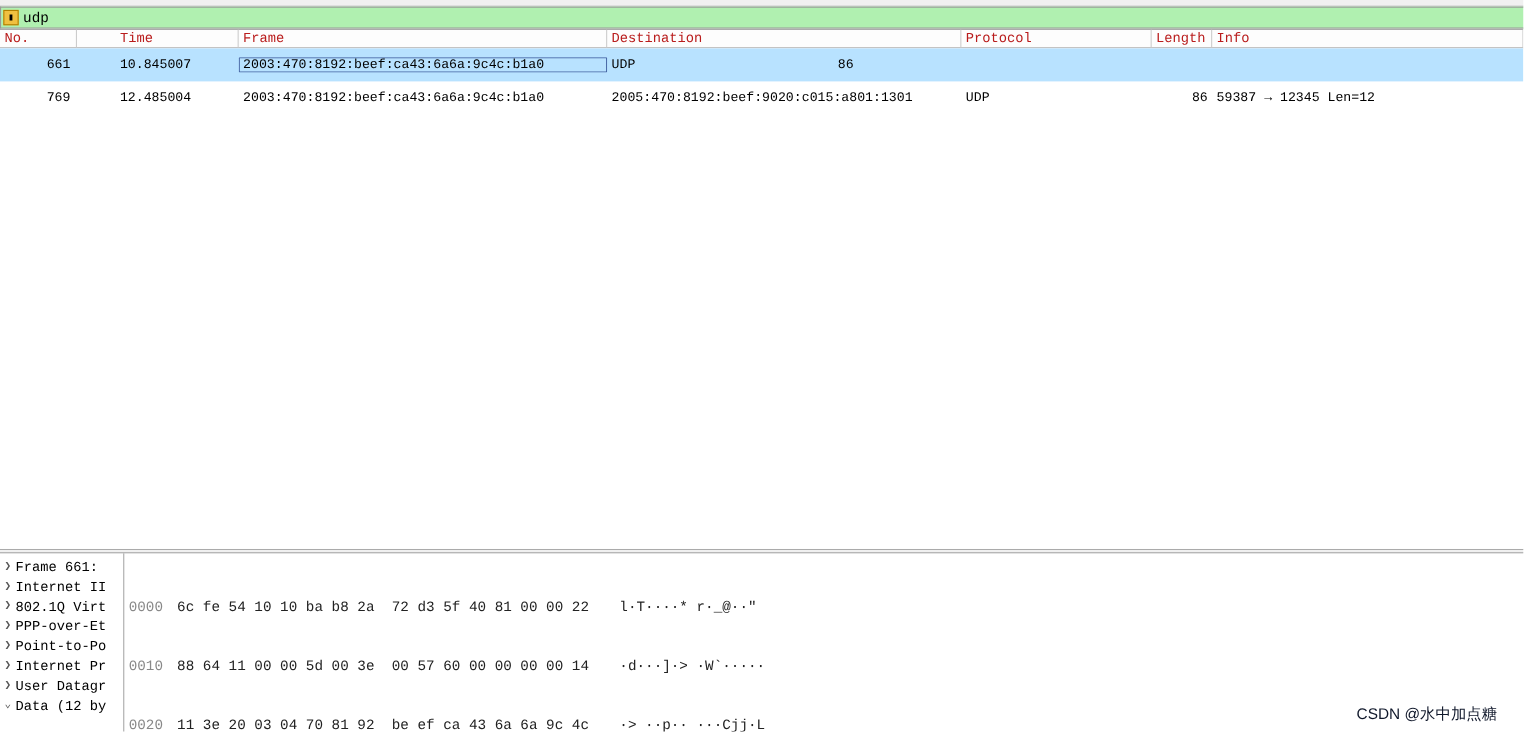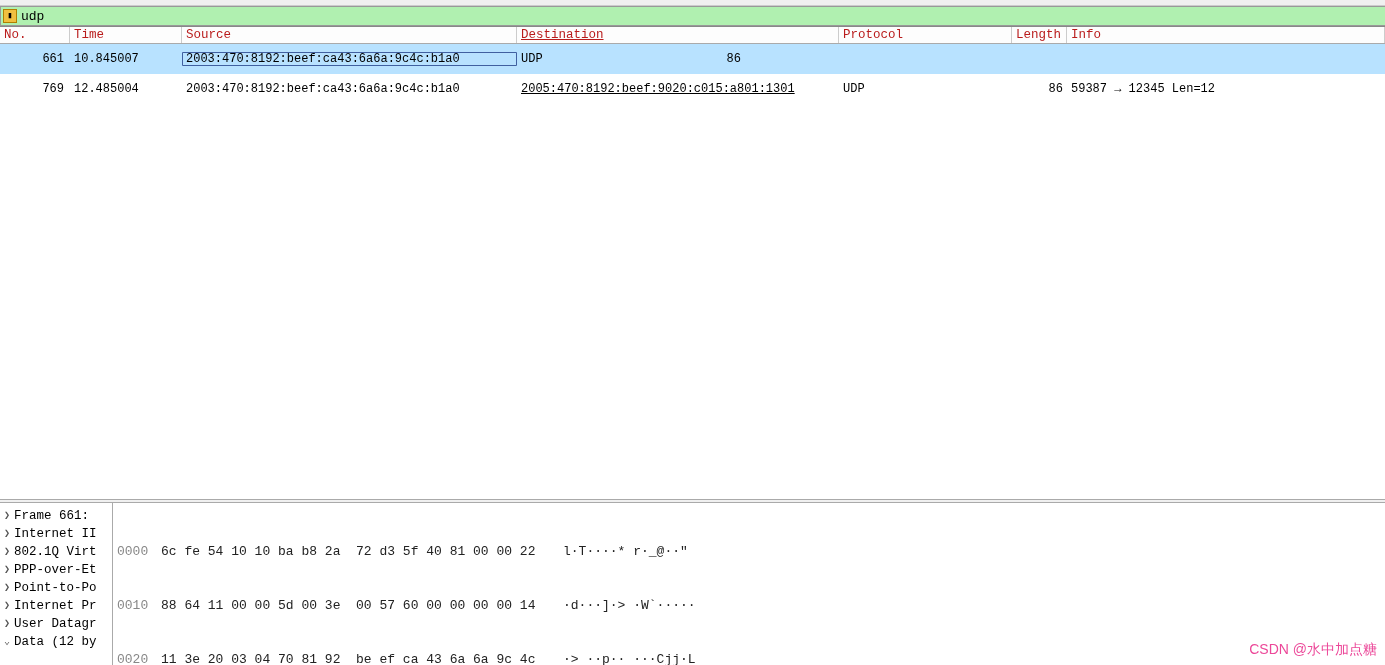--- a/index.html
+++ b/index.html
@@ -85,23 +85,23 @@
   .pkt-row .col {
     padding: 0 4px;
     white-space: nowrap;
     overflow: hidden;
   }
   .pkt-row.selected .col.source {
     box-shadow: inset 0 0 0 1px #4060a0;
     border-radius: 1px;
   }
   .col.no      { width: 70px;  text-align: right; padding-right: 6px;}
-  .col.time    { width: 112px; }
+  .col.time    { width: 112px; margin-left: 35px; }
   .col.source  { width: 335px; }
-  .col.dest    { width: 322px; text-decoration: underline; }
+  .col.dest    { width: 322px; }
   .col.proto   { width: 173px; }
   .col.length  { width: 55px;  text-align: right; padding-right: 4px;}
   .col.info    { flex: 1; }
   .pkt-header .col.no     { text-align: left; }
   .pkt-header .col.length { text-align: center; }
 
   
   .pkt-blank {
     flex: 1;
     background: #ffffff;
@@ -174,23 +174,23 @@
   .hex-offset { color: #888; width: 44px; }
   .hex-bytes  { width: 402px; }
   .hex-ascii  { }
   .hex-line { height: 18px; }
   .hl {
     background: #1060d0;
     color: #ffffff;
   }
   .watermark {
     position: absolute;
-    right: 8px;
+    right: 24px;
     bottom: 6px;
-    color: #ec4899;
+    color: #0f172a;
     font-family: sans-serif;
     font-size: 14px;
     pointer-events: none;
   }
 </style>
 </head>
 <body>
 
 <div class="toolbar"></div>
 
@@ -198,21 +198,21 @@
 
   <div class="filter-bar">
     <span class="filter-icon">▮</span>
     <input class="filter-input" type="text" value="udp" style="">
   </div>
 
   <div class="pkt-list-wrap">
     <div class="pkt-header">
       <div class="col no">No.</div>
       <div class="col time">Time</div>
-      <div class="col source">Source</div>
+      <div class="col source">Frame</div>
       <div class="col dest">Destination</div>
       <div class="col proto">Protocol</div>
       <div class="col length">Length</div>
       <div class="col info">Info</div>
     </div>
     <div class="pkt-rows">
       <div class="pkt-row selected">
         <div class="col no">661</div>
         <div class="col time">10.845007</div>
         <div class="col source">2003:470:8192:beef:ca43:6a6a:9c4c:b1a0</div>

